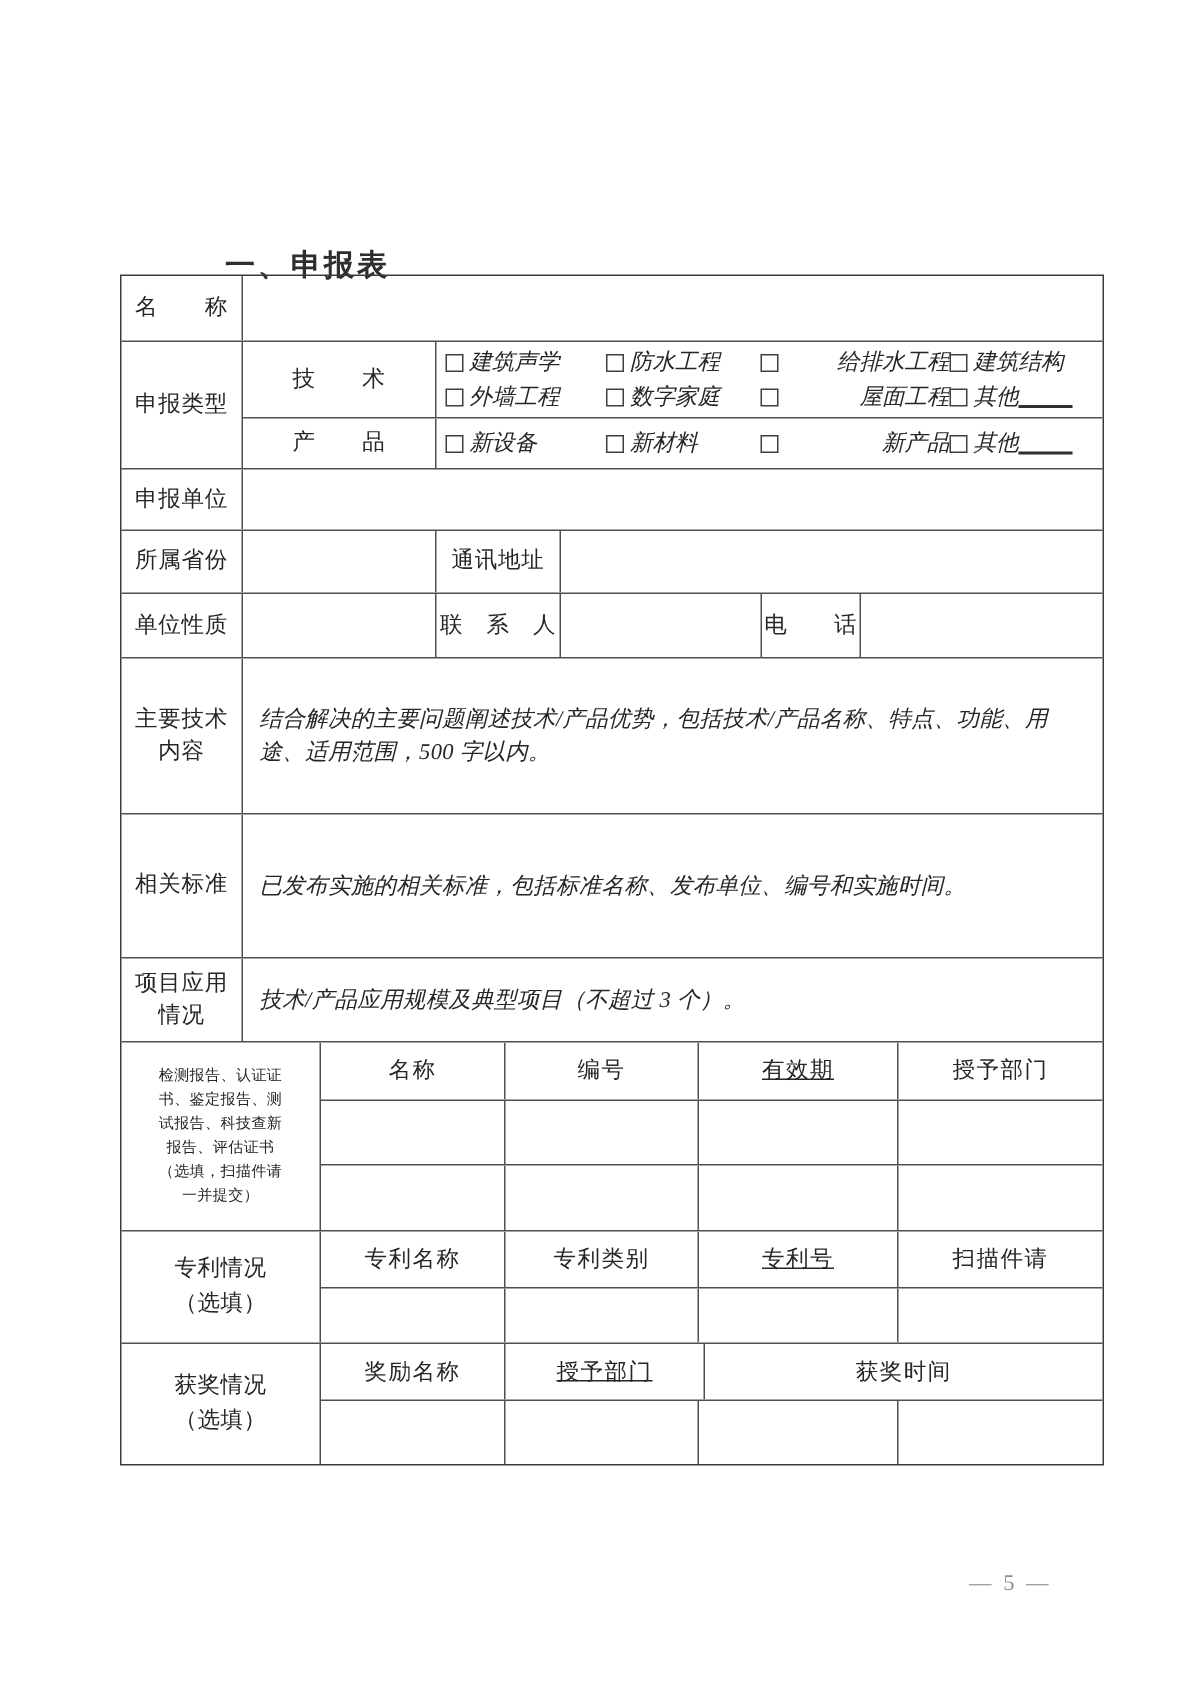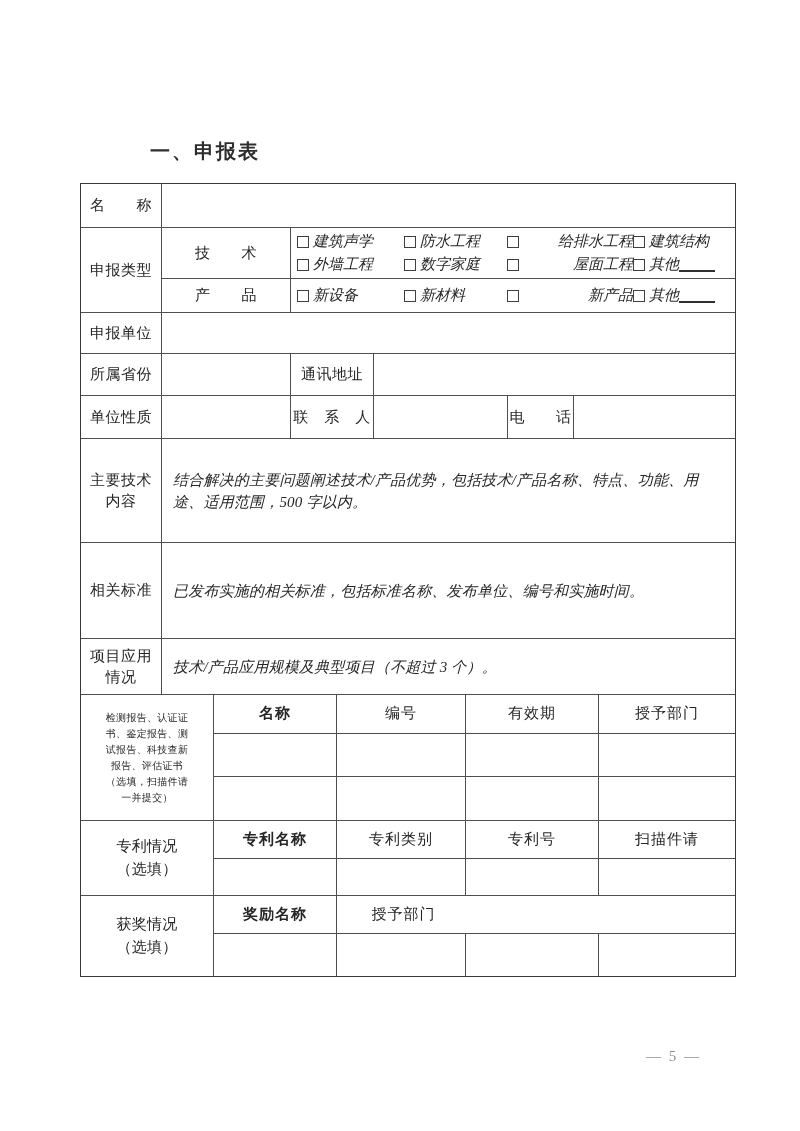--- a/index.html
+++ b/index.html
@@ -9,21 +9,21 @@
     --page-number:#8f8f8f;
   }
   *{margin:0;padding:0;box-sizing:border-box;}
   html,body{background:#ffffff;}
   body{
     width:800px;height:1131px;position:relative;
     font-family:"Liberation Serif","DejaVu Serif",serif;
     color:var(--text);
   }
   .doc-title{
-    position:absolute;left:150px;top:138px;
+    position:absolute;left:150px;top:163px;
     font-family:"Liberation Sans","DejaVu Sans",sans-serif;
     font-size:20px;font-weight:bold;letter-spacing:2px;color:#2e2e2e;
   }
   .form-table{
     position:absolute;left:80px;top:183px;width:656px;
     border:1px solid var(--outer);
     font-size:15px;
   }
   .tr{display:flex;border-bottom:1px solid var(--border);overflow:hidden;}
   .tr:last-child{border-bottom:none;}
@@ -51,23 +51,23 @@
   .cbitem.c4{flex:1;}
   .cb{
     display:inline-block;width:12px;height:12px;
     border:1px solid #3f3f3f;margin-right:4px;flex:0 0 auto;background:#fff;
   }
   .uline{display:inline-block;width:36px;height:14px;border-bottom:2px solid #2f2f2f;}
   .seclabel{width:133px;white-space:pre-line;text-align:center;letter-spacing:0.3px;}
   .seclabel.small{font-size:10px;line-height:16px;}
   .seclabel.two{line-height:23px;}
   .hcell{letter-spacing:1px;}
-  .s1{width:123px;font-weight:bold;}
+  .s1{width:123px;}
   .s2{width:129px;}
-  .s3{width:133px;}
+  .s3{width:133px;text-decoration:underline;}
   .s4{flex:1;}
   .page-num{
     position:absolute;left:646px;top:1048px;
     font-size:15px;color:var(--page-number);letter-spacing:2px;
   }
 </style>
 </head>
 <body>
 
 <div>
@@ -245,20 +245,21 @@
       </div>
     </div>
 
     <div class="tr" style="height:80px">
       <div class="td seclabel two">获奖情况
 （选填）</div>
       <div class="subcol">
         <div class="subrow" style="height:38px">
           <div class="td hcell s1">奖励名称</div>
           <div class="td hcell s3">授予部门</div>
+          <div class="td hcell s4">获奖时间</div>
         </div>
         <div class="subrow" style="height:42px">
           <div class="td s1"></div>
           <div class="td s2"></div>
           <div class="td s3"></div>
           <div class="td s4"></div>
         </div>
       </div>
     </div>
 

